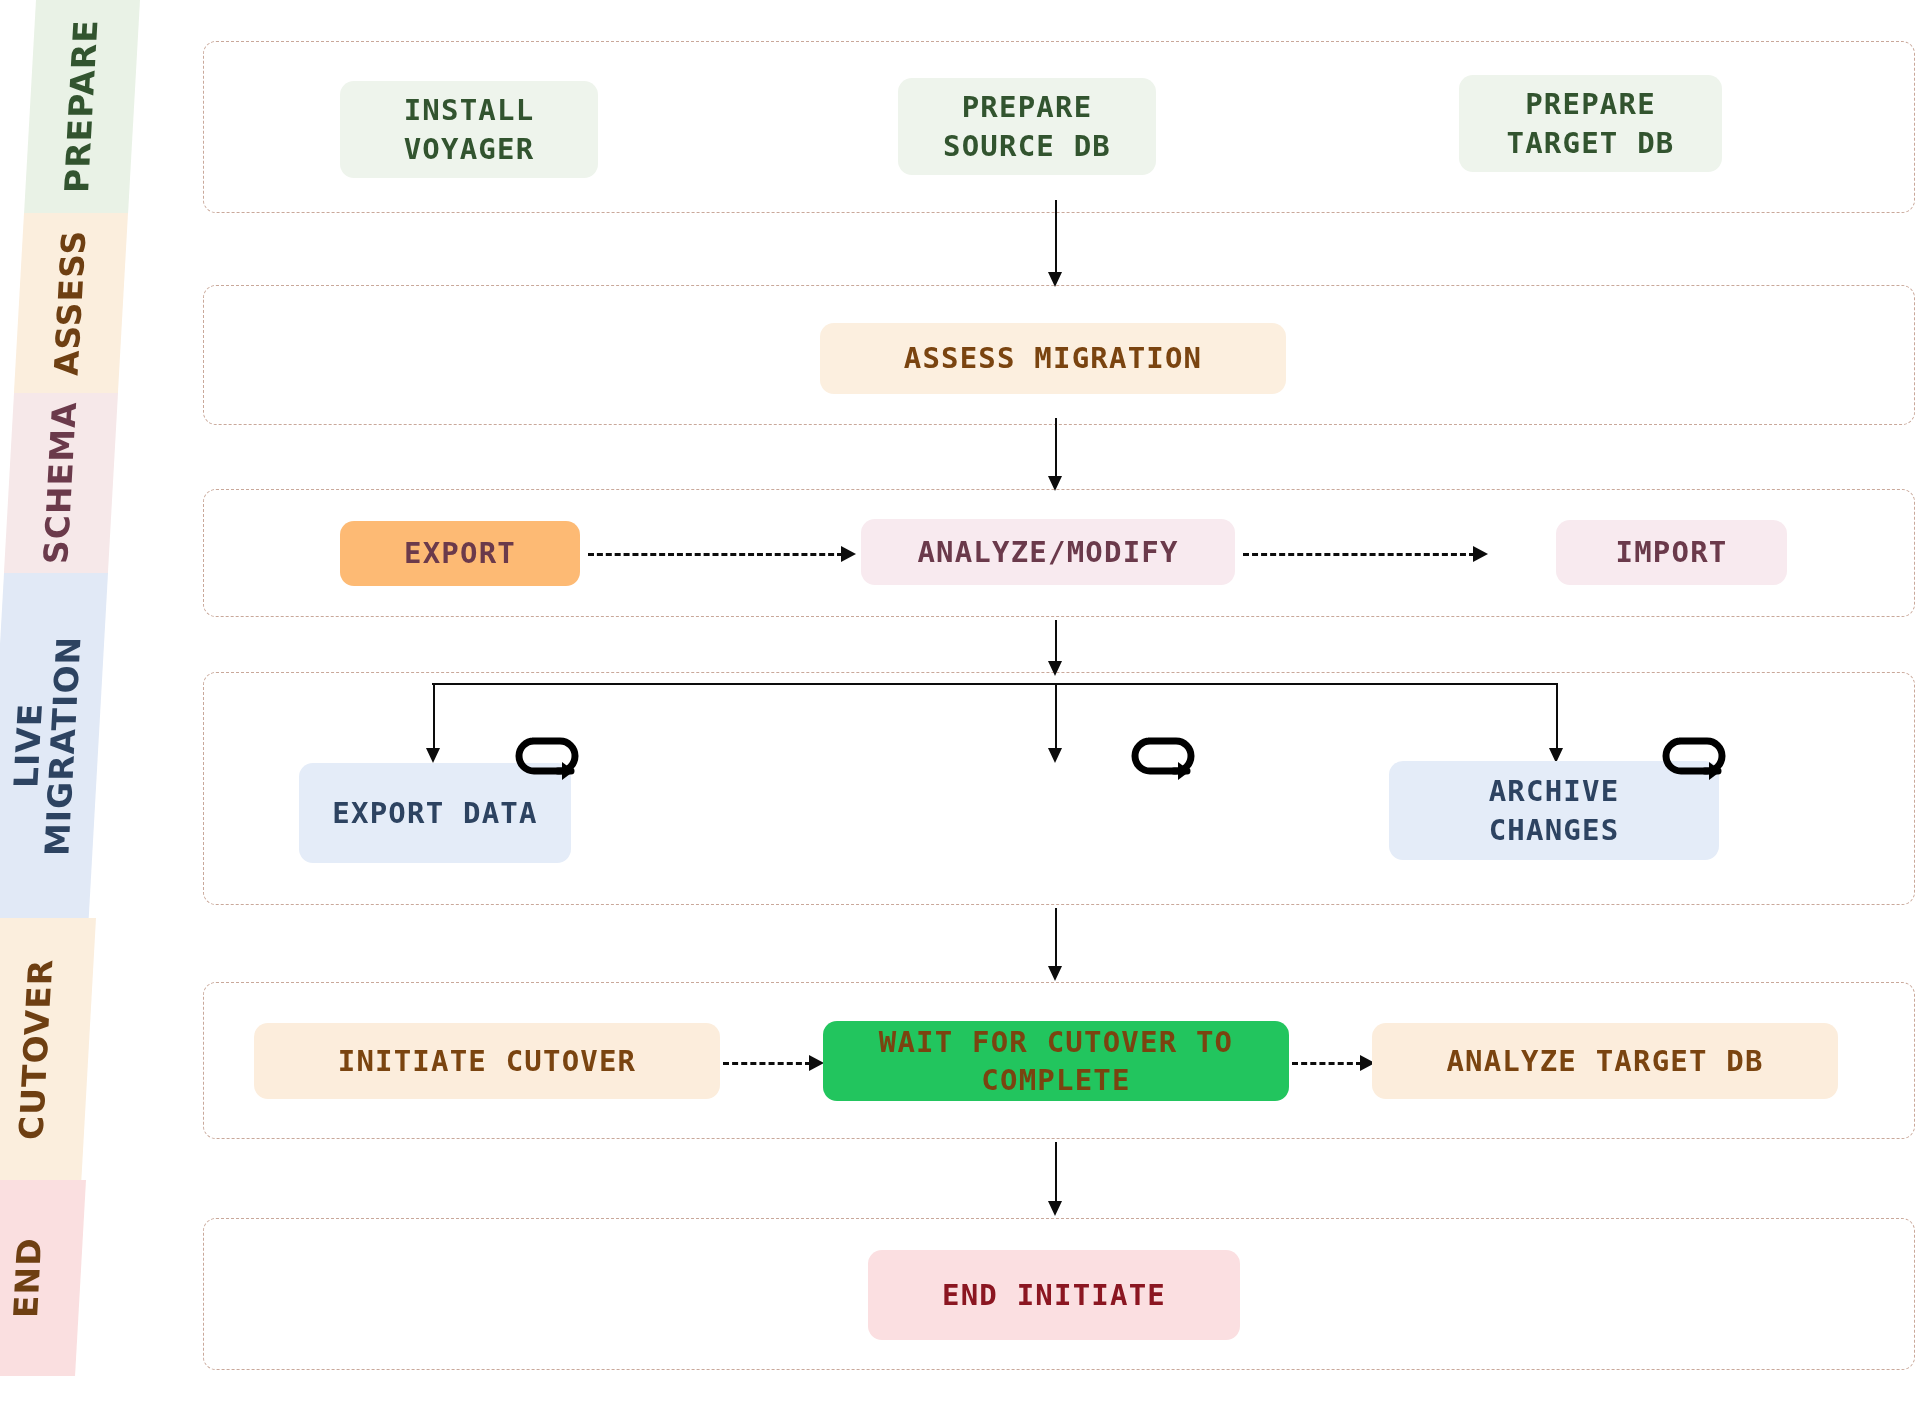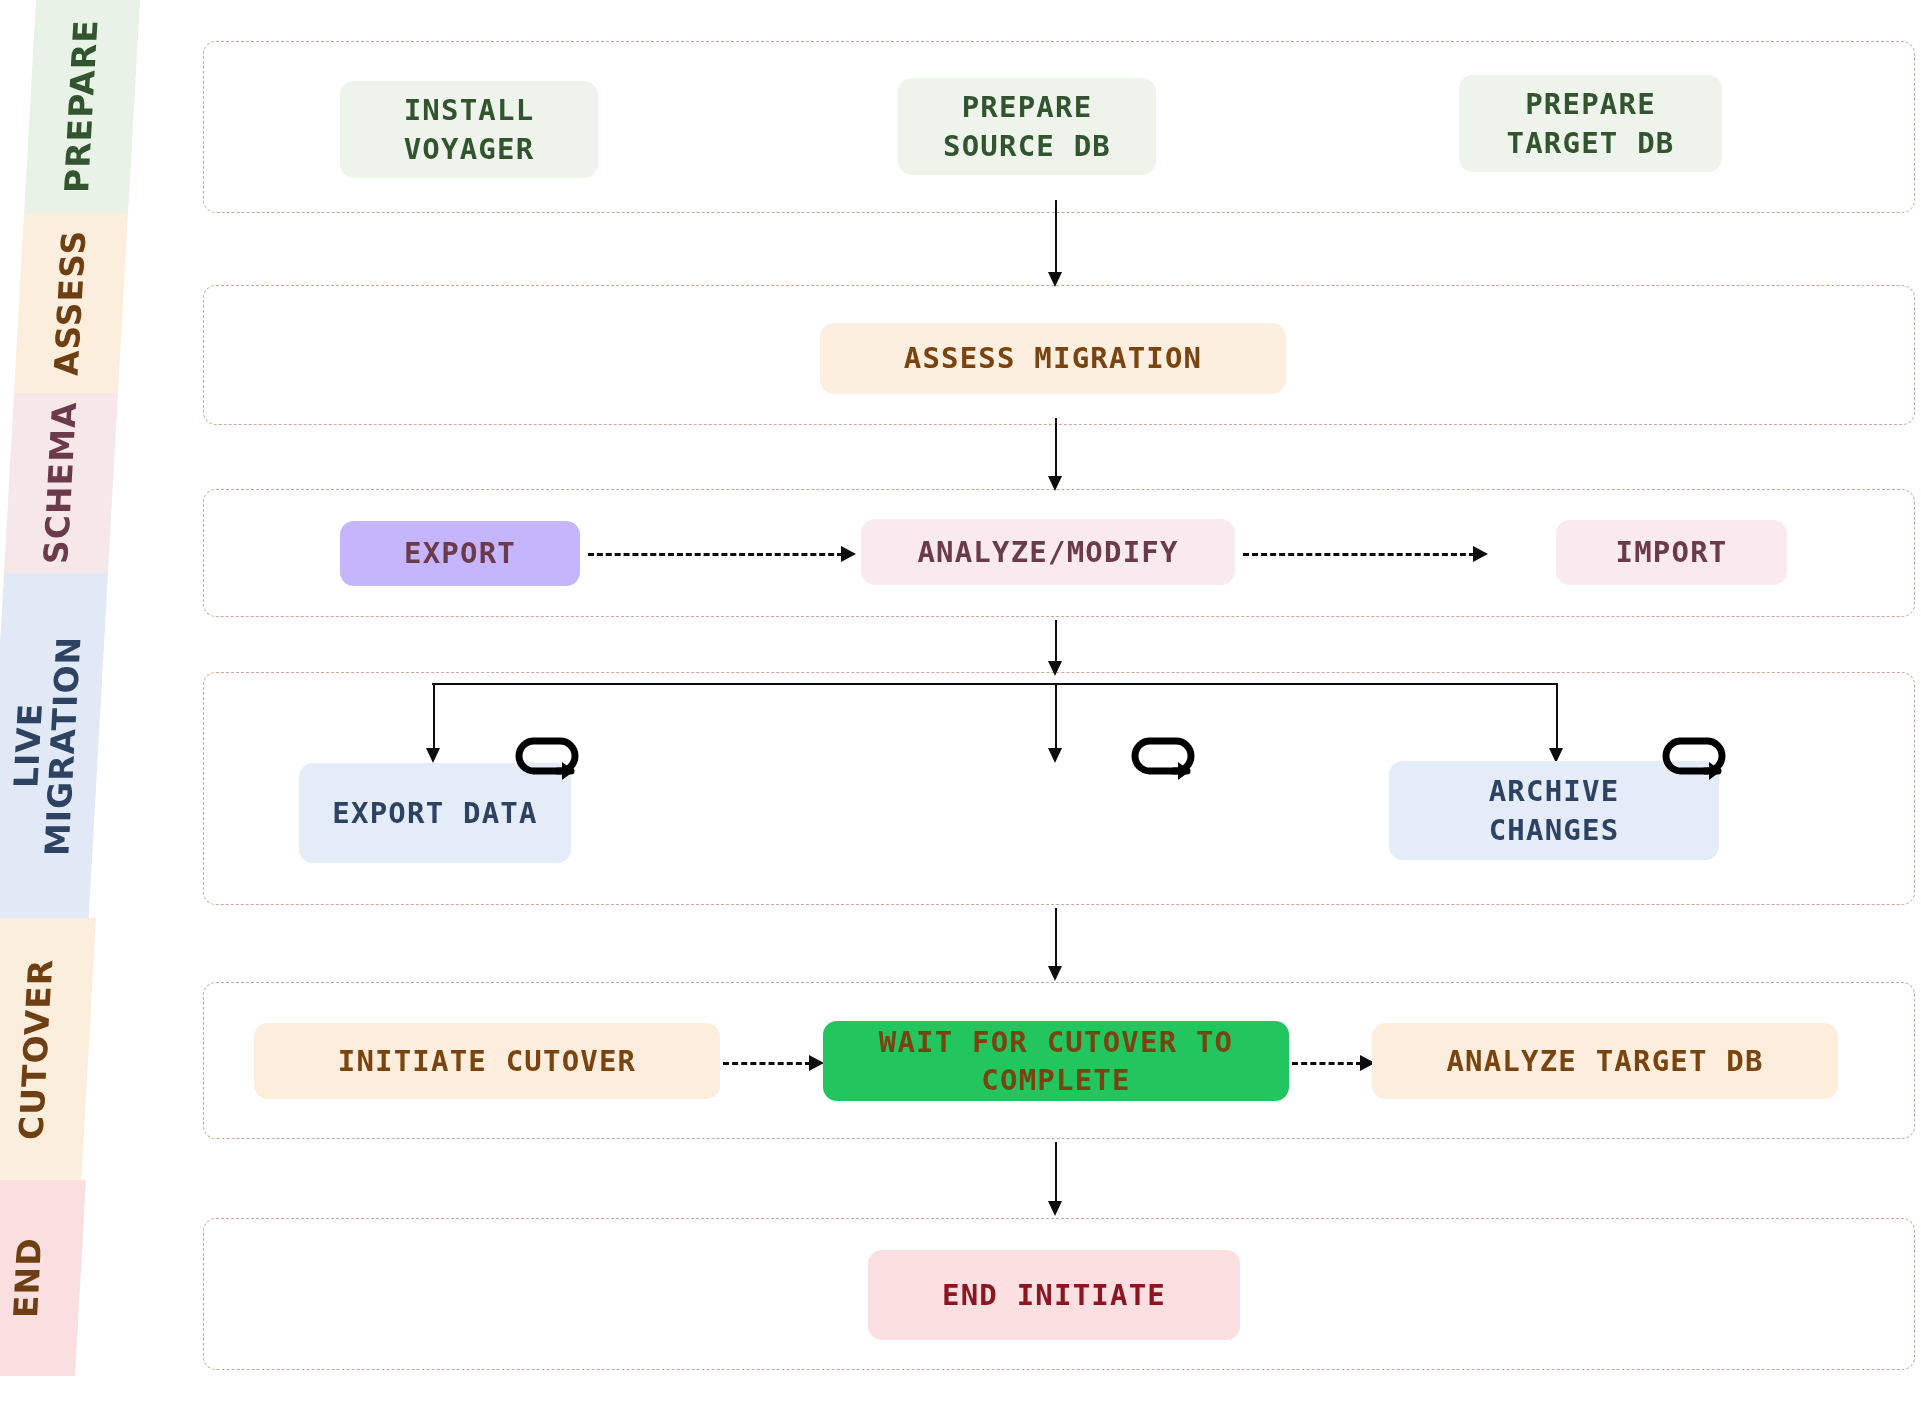--- a/index.html
+++ b/index.html
@@ -184,21 +184,21 @@
   <div class="vline" style="left:1055px; top:200px; height:75px;"></div>
   <div class="arrowhead" style="left:1048px; top:272px;"></div>
 
   <div class="node" style="left:820px; top:323px; width:466px; height:71px;
               background:#fcefdf; color:#7a4410;">ASSESS MIGRATION</div>
 
   <div class="vline" style="left:1055px; top:418px; height:62px;"></div>
   <div class="arrowhead" style="left:1048px; top:476px;"></div>
 
   <div class="node" style="left:340px; top:521px; width:240px; height:65px;
-              background:#c4b5fd; color:#6b3a4b;">EXPORT</div>
+              background:#fdba74; color:#6b3a4b;">EXPORT</div>
 
   <div class="dashline" style="left:588px; top:553px; width:255px;"></div>
   <div class="arrowhead-r" style="left:841px; top:546px;"></div>
 
   <div class="node" style="left:861px; top:519px; width:374px; height:66px;
               background:#f8eaef; color:#6b3a4b;">ANALYZE/MODIFY</div>
 
   <div class="dashline" style="left:1243px; top:553px; width:232px;"></div>
   <div class="arrowhead-r" style="left:1473px; top:546px;"></div>
 

